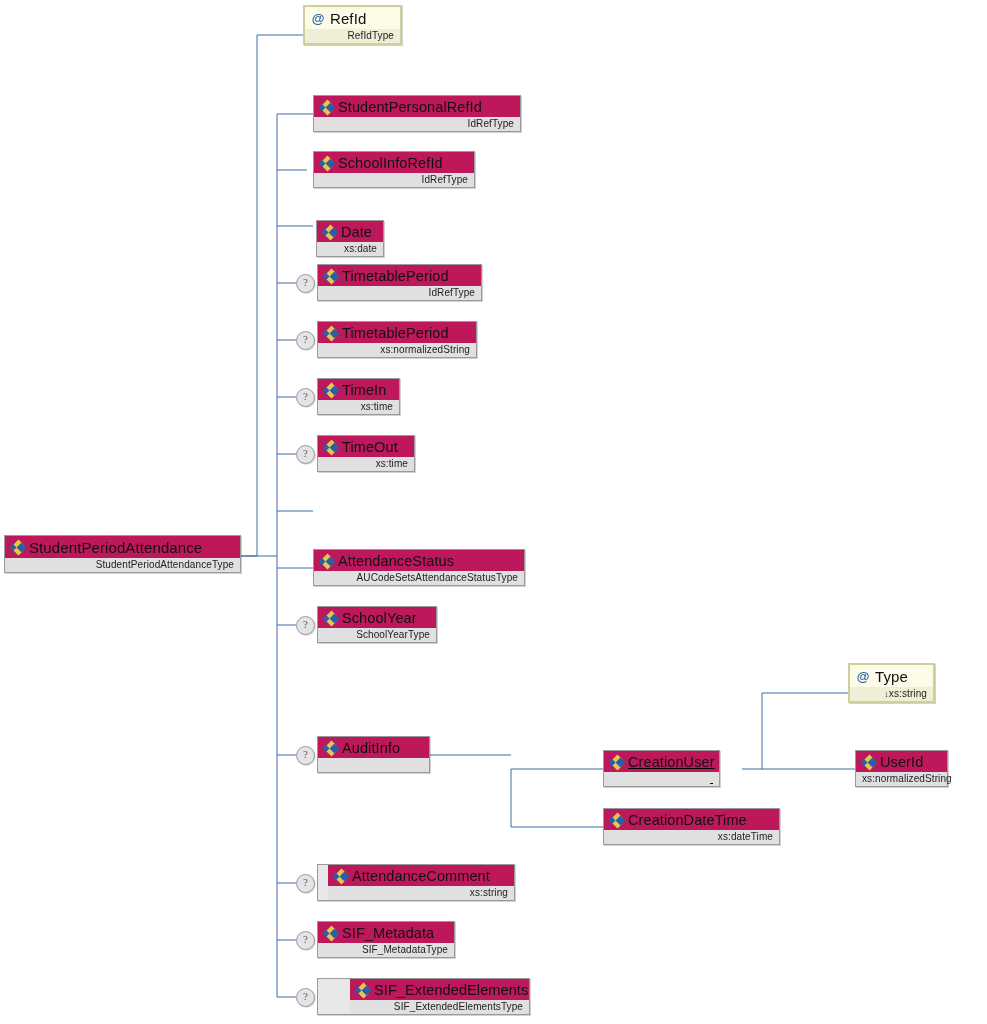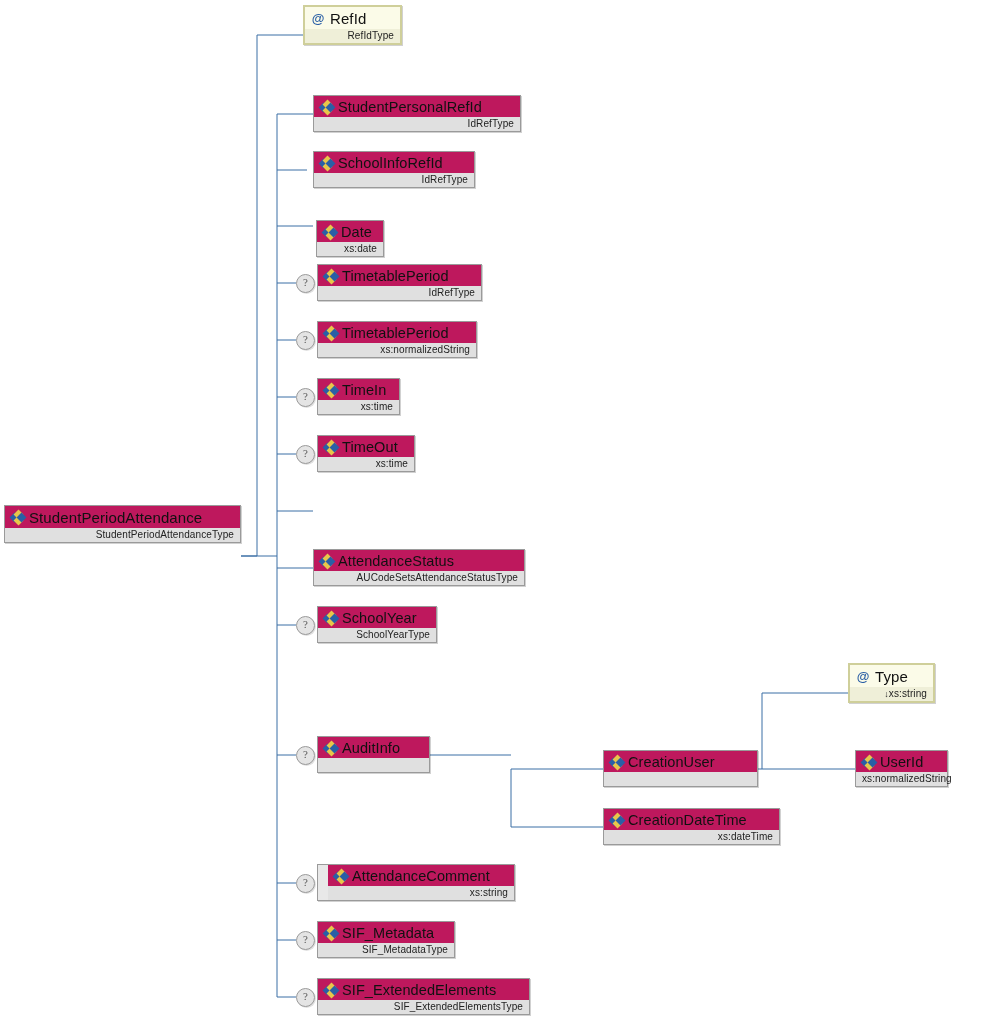--- a/index.html
+++ b/index.html
@@ -153,21 +153,21 @@
     <path d="M511 769 L511 827" fill="none" stroke="#3b6ea5" stroke-width="1"></path>
     <path d="M511 769 L603 769" fill="none" stroke="#3b6ea5" stroke-width="1"></path>
     <path d="M511 827 L603 827" fill="none" stroke="#3b6ea5" stroke-width="1"></path>
 
     <path d="M742 769 L762 769" fill="none" stroke="#3b6ea5" stroke-width="1"></path>
     <path d="M762 693 L762 769" fill="none" stroke="#3b6ea5" stroke-width="1"></path>
     <path d="M762 693 L848 693" fill="none" stroke="#3b6ea5" stroke-width="1"></path>
     <path d="M762 769 L855 769" fill="none" stroke="#3b6ea5" stroke-width="1"></path>
   </svg>
 
-  <div class="node big" style="left:4px; top:505px; width:237px;">
+  <div class="node big" style="left:4px; top:535px; width:237px;">
     <div class="title-row">
       <span class="el-icon">
           <i class="a"></i>
           <i class="b"></i>
           <i class="c"></i>
           <i class="d"></i>
         </span>
       <span class="label">StudentPeriodAttendance</span>
     </div>
     <div class="type-row">StudentPeriodAttendanceType</div>
@@ -311,21 +311,21 @@
           <i class="a"></i>
           <i class="b"></i>
           <i class="c"></i>
           <i class="d"></i>
         </span>
       <span class="label">AuditInfo</span>
     </div>
     <div class="type-row">&nbsp;</div>
   </div>
 
-  <div class="node" style="left:603px; top:750px; width:155px;">
+  <div class="node" style="left:603px; top:750px; width:117px;text-decoration:underline;">
     <div class="title-row">
       <span class="el-icon">
           <i class="a"></i>
           <i class="b"></i>
           <i class="c"></i>
           <i class="d"></i>
         </span>
       <span class="label">CreationUser</span>
     </div>
     <div class="type-row">&nbsp;</div>
@@ -387,21 +387,21 @@
           <i class="b"></i>
           <i class="c"></i>
           <i class="d"></i>
         </span>
       <span class="label">SIF_Metadata</span>
     </div>
     <div class="type-row">SIF_MetadataType</div>
   </div>
 
   <div class="opt" style="left:296px; top:988px;"><span>?</span></div>
-  <div class="node" style="left:317px; top:978px; width:213px;">
+  <div class="node" style="left:317px; top:978px; width:213px;padding-left:32px;">
     <div class="title-row">
       <span class="el-icon">
           <i class="a"></i>
           <i class="b"></i>
           <i class="c"></i>
           <i class="d"></i>
         </span>
       <span class="label">SIF_ExtendedElements</span>
     </div>
     <div class="type-row">SIF_ExtendedElementsType</div>

